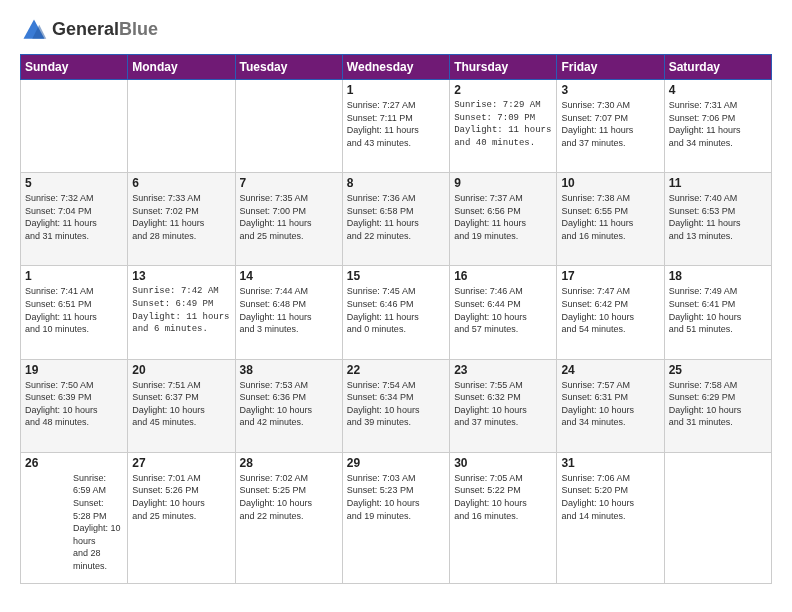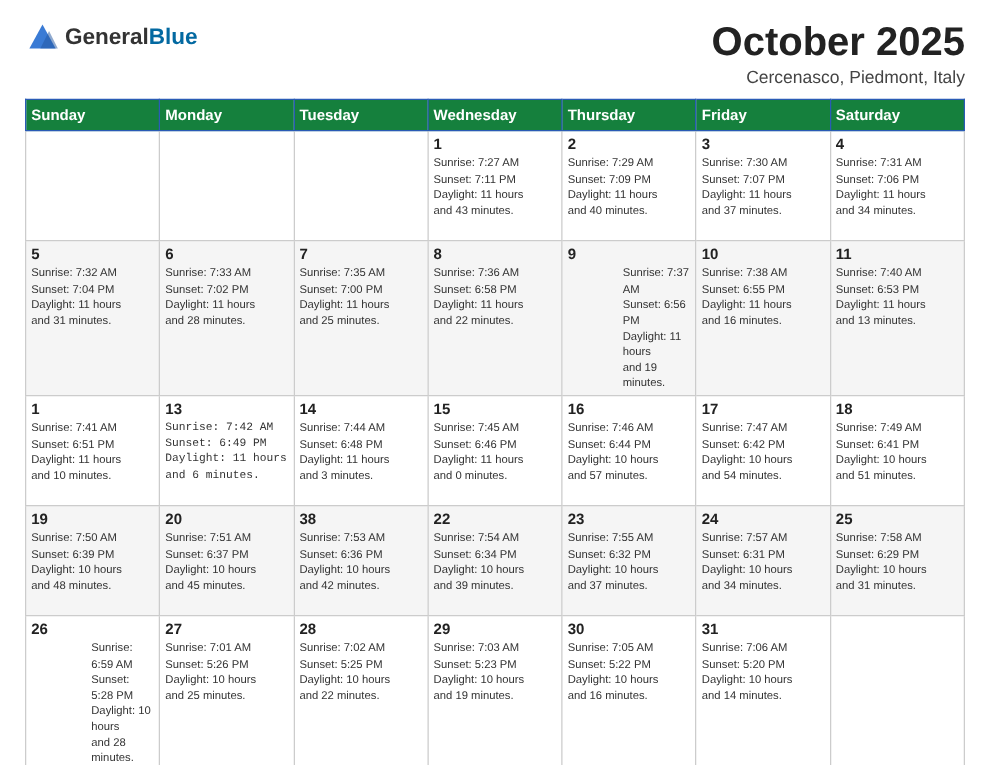--- a/index.html
+++ b/index.html
@@ -27,21 +27,21 @@
       display: flex;
       align-items: center;
       gap: 4px;
     }
     .logo-text {
       font-size: 18px;
       font-weight: bold;
       line-height: 1.1;
     }
     .logo-general { color: #333; }
-    .logo-blue { color: #0369a1; }
+    .logo-blue { color: #737373; }
     .logo-icon {
       width: 28px;
       height: 28px;
     }
     .title-block { text-align: right; }
     .month-title {
       font-size: 32px;
       font-weight: bold;
       color: #222;
       line-height: 1.1;
@@ -52,21 +52,21 @@
       margin-top: 2px;
     }
     .calendar {
       flex: 1;
       border: 1px solid #ccc;
       border-collapse: collapse;
       width: 100%;
       table-layout: fixed;
     }
     .calendar th {
-      background: #15803d;
+      background: #701a75;
       color: #fff;
       font-size: 12px;
       font-weight: bold;
       padding: 5px 4px;
       border: 1px solid #2a5bb5;
       text-align: left;
     }
     .calendar td {
       border: 1px solid #ccc;
       vertical-align: top;
@@ -103,24 +103,20 @@
         <polygon points="16,4 28,26 4,26" fill="#3a7bd5"></polygon>
         <polygon points="22,10 30,26 14,26" fill="#2255a0" opacity="0.5"></polygon>
       </svg>
       <div>
         <div style="display:flex; gap:0;">
           <span class="logo-text logo-general">General</span>
             <span class="logo-text logo-blue">Blue</span>
         </div>
       </div>
     </div>
-    <div class="title-block">
-      <div class="month-title">October 2025</div>
-      <div class="location">Cercenasco, Piedmont, Italy</div>
-    </div>
   </div>
 
   <table class="calendar">
     <thead>
       <tr>
       <th>Sunday</th>
           <th>Monday</th>
           <th>Tuesday</th>
           <th>Wednesday</th>
           <th>Thursday</th>
@@ -135,21 +131,21 @@
           <td class="row-bg-1 empty-cell"></td>
           <td class="row-bg-1">
             <div class="day-number">1</div>
             <div class="day-info" style="white-space: pre-line;">Sunrise: 7:27 AM
 Sunset: 7:11 PM
 Daylight: 11 hours
 and 43 minutes.</div>
           </td>
           <td class="row-bg-1">
             <div class="day-number">2</div>
-            <div class="day-info" style="white-space: pre-line;">Sunrise: 7:29 AM
+            <div class="day-info" style="white-space: pre-line; font-family: Liberation Mono, monospace;">Sunrise: 7:29 AM
 Sunset: 7:09 PM
 Daylight: 11 hours
 and 40 minutes.</div>
           </td>
           <td class="row-bg-1">
             <div class="day-number">3</div>
             <div class="day-info" style="white-space: pre-line;">Sunrise: 7:30 AM
 Sunset: 7:07 PM
 Daylight: 11 hours
 and 37 minutes.</div>
@@ -186,21 +182,21 @@
           </td>
           <td class="row-bg-2">
             <div class="day-number">8</div>
             <div class="day-info" style="white-space: pre-line;">Sunrise: 7:36 AM
 Sunset: 6:58 PM
 Daylight: 11 hours
 and 22 minutes.</div>
           </td>
           <td class="row-bg-2">
             <div class="day-number">9</div>
-            <div class="day-info" style="white-space: pre-line; margin-left: 44px;">Sunrise: 7:37 AM
+            <div class="day-info" style="white-space: pre-line;">Sunrise: 7:37 AM
 Sunset: 6:56 PM
 Daylight: 11 hours
 and 19 minutes.</div>
           </td>
           <td class="row-bg-2">
             <div class="day-number">10</div>
             <div class="day-info" style="white-space: pre-line;">Sunrise: 7:38 AM
 Sunset: 6:55 PM
 Daylight: 11 hours
 and 16 minutes.</div>

